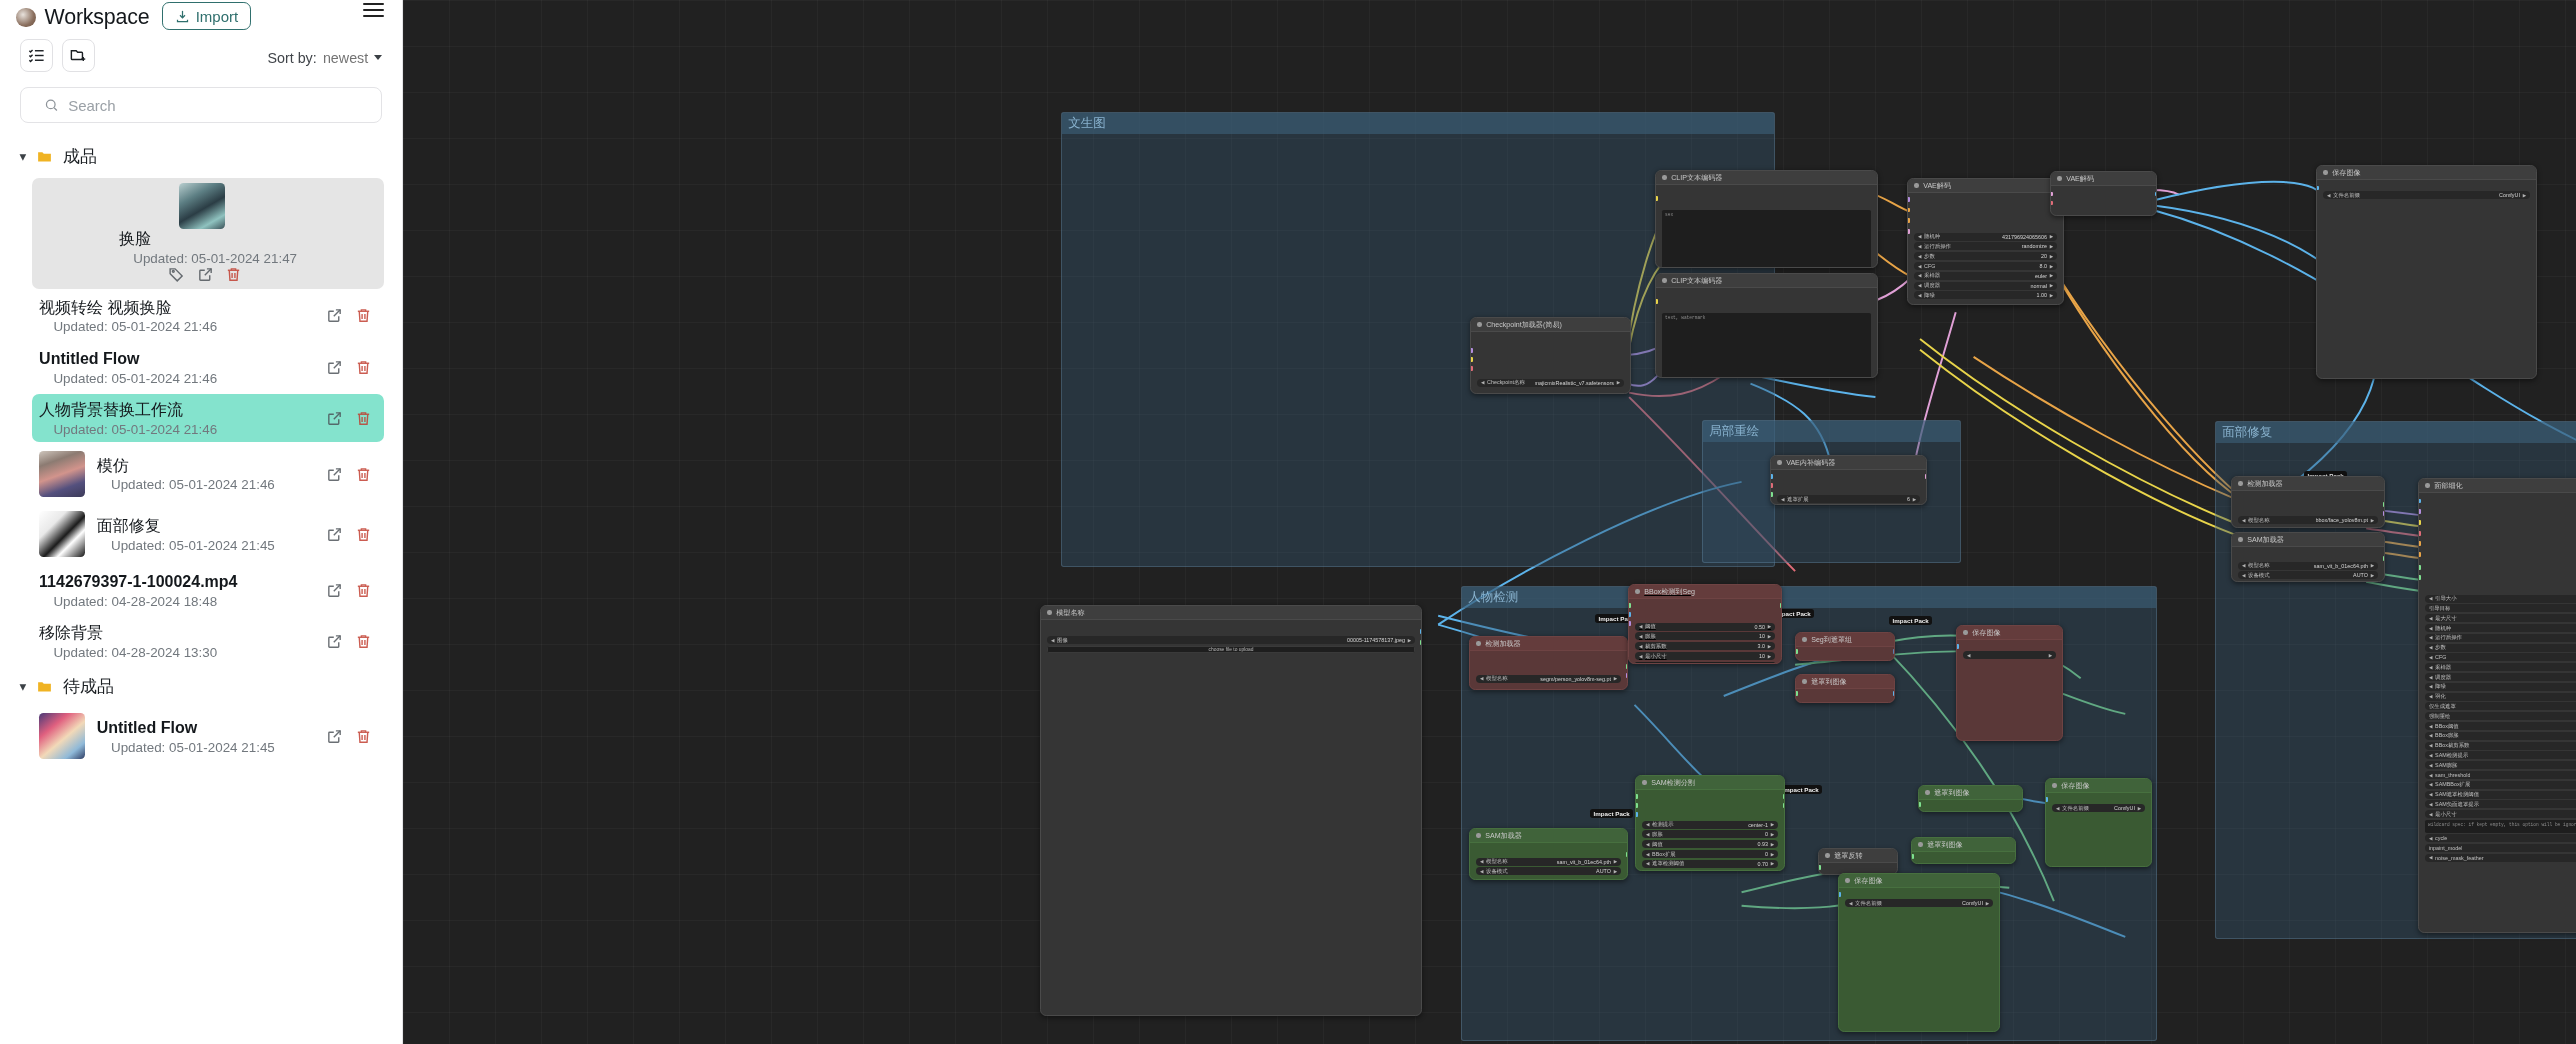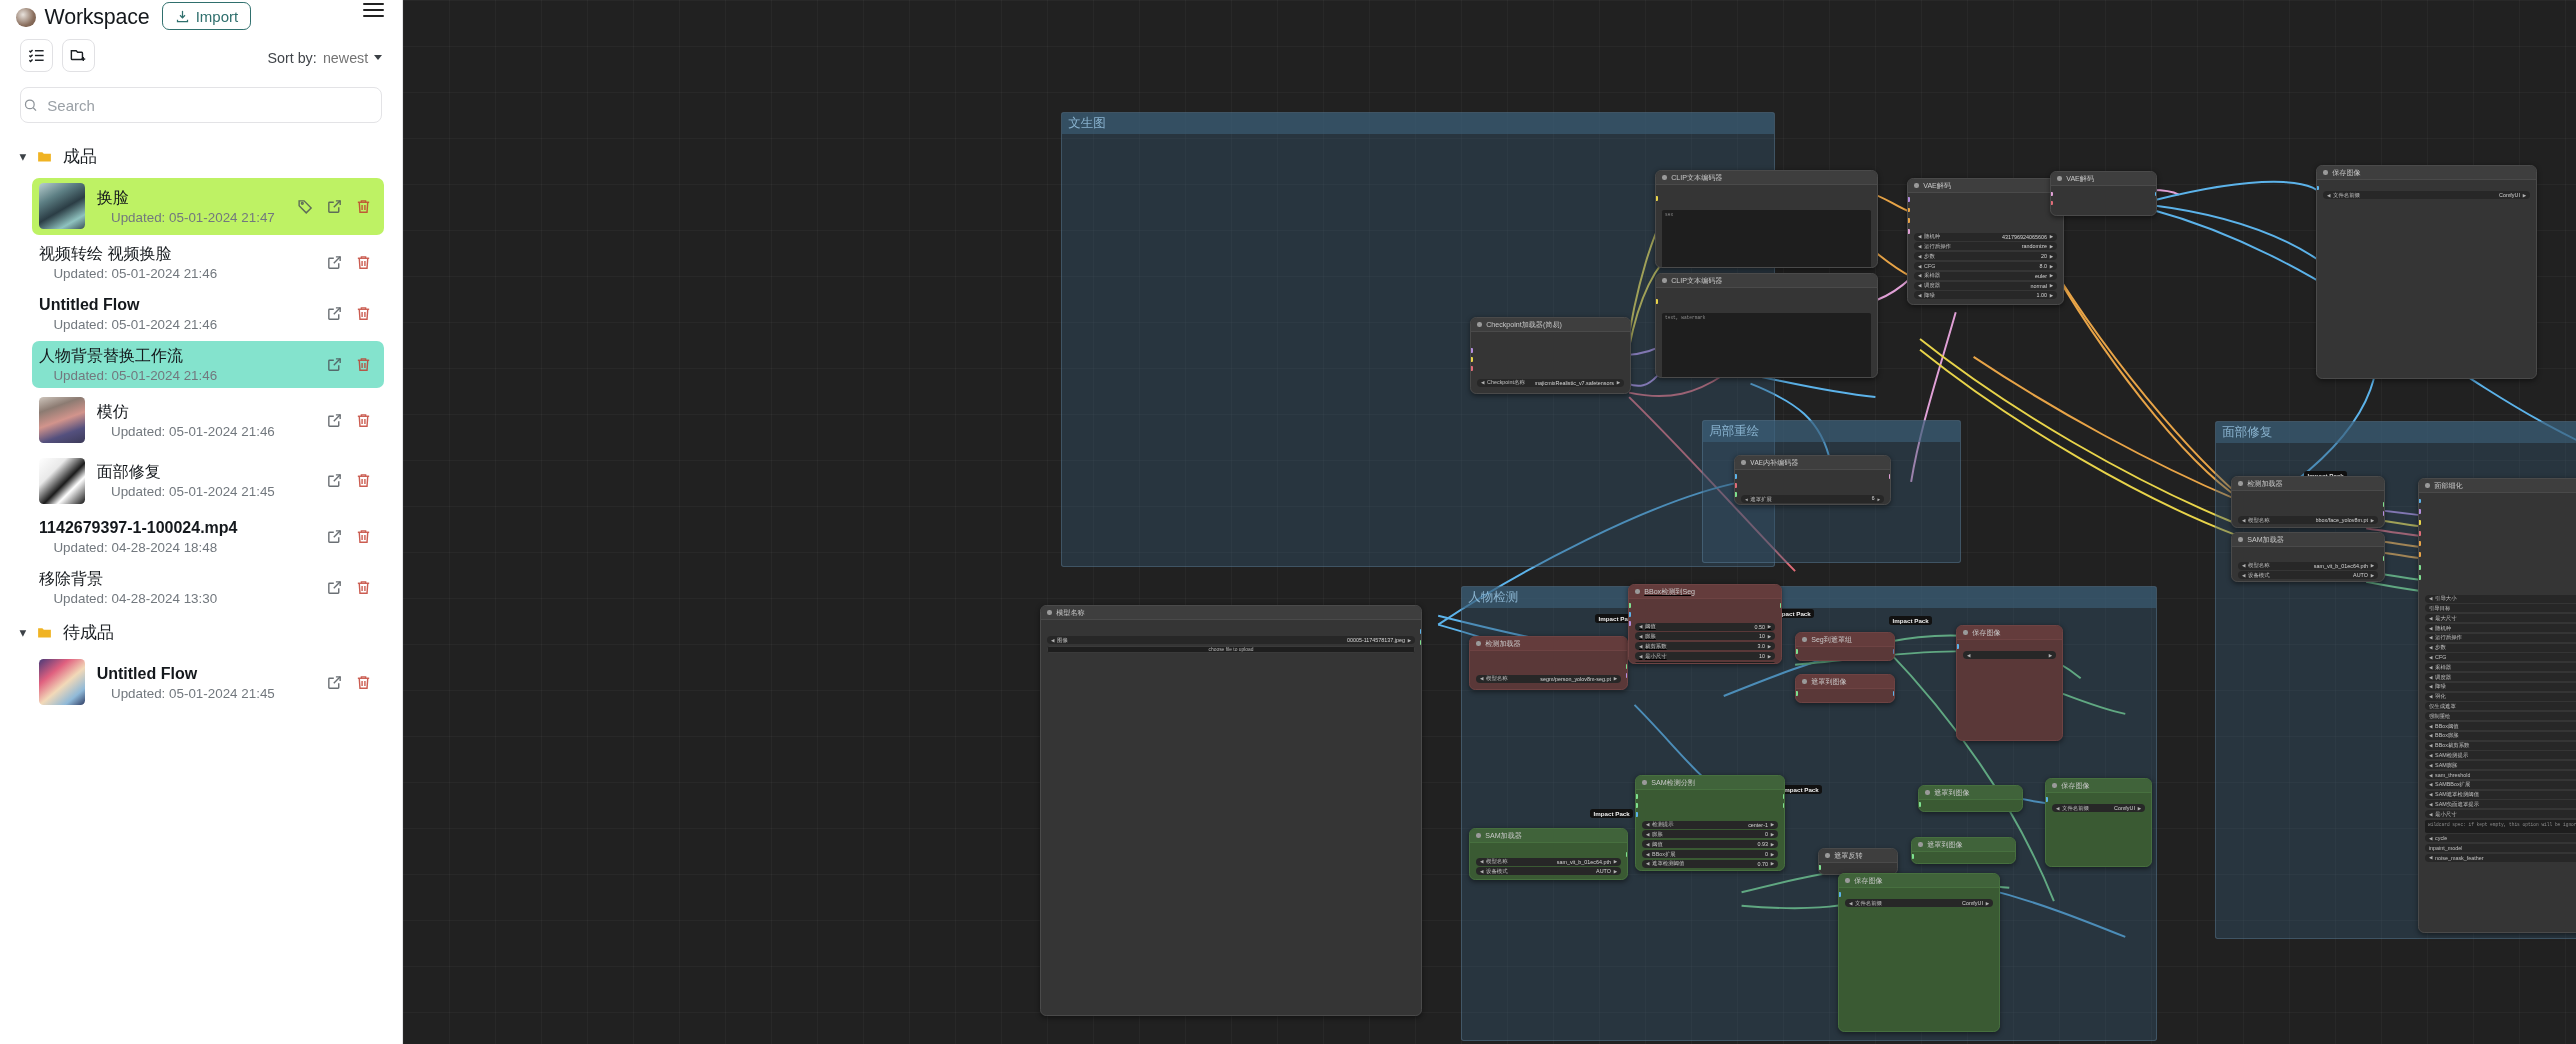--- a/index.html
+++ b/index.html
@@ -25,32 +25,32 @@
   .tool-btn { width:33px; height:33px; border:0.9px solid #e1e1e4; border-radius:8px;
     background:#fff; display:flex; align-items:center; justify-content:center; cursor:pointer; }
   .sortwrap { position:absolute; right:19.6px; top:19.6px; font-size:14.3px; color:#25292d;
     display:flex; align-items:center; gap:6.2px; cursor:pointer; }
   .sortwrap .lbl { color:#41454a; }
   .sortwrap .val { color:#737373; }
   .caret { width:0;height:0;border-left:4.5px solid transparent;border-right:4.5px solid transparent;
     border-top:5.4px solid #3a3f44; }
 
   #searchbar { margin:15px 19.6px 0 19.6px; height:36px; border:0.9px solid #e3e3e6;
-    border-radius:8px; display:flex; align-items:center; gap:9.8px; padding:0 2px; }
+    border-radius:8px; display:flex; align-items:center; gap:9.8px; padding:0 23px; }
   #searchbar input { border:0; outline:0; font-size:15px; color:#2b2f34;
     font-family:"Liberation Sans", sans-serif; width:100%; background:transparent; }
   #searchbar input::placeholder { color:#9aa0a6; }
 
   #tree { margin-top:16px; }
   .folder-row { display:flex; align-items:center; gap:9.8px; padding:6.2px 0 6.2px 19.6px; cursor:pointer; }
   .folder-row .chev { color:#3c4146; font-size:13.4px; line-height:1; }
   .folder-name { font-size:17px; color:#1d2125; }
   .fileitem { position:relative; margin:3.6px 18px 3.6px 32px; border-radius:7.1px;
     display:flex; align-items:center; min-height:32px; padding:5.4px 7.1px; cursor:pointer; }
-  .fileitem.sel-blue { background:#bef264; }
+  .fileitem.sel-blue { background:#e5e5e5;flex-direction:column; }
   .fileitem.sel-teal { background:#84e3cd; }
   .thumb { width:46px; height:46px; border-radius:4.5px; flex:0 0 46px; margin-right:11.6px;
     background-size:cover; }
   .fi-text { flex:1 1 auto; min-width:0; }
   .fi-title { font-size:16px; color:#14181c; line-height:1.25; white-space:nowrap;
     overflow:hidden; text-overflow:ellipsis; }
   .fi-title.bold { font-weight:600; }
   .fi-sub { font-size:13.4px; color:#72787e; margin-top:1.8px; padding-left:14.3px; white-space:nowrap; }
   .fi-actions { display:flex; align-items:center; gap:11.6px; padding-right:5.4px; }
   .act { width:17px; height:17px; opacity:.82; cursor:pointer; }
@@ -582,21 +582,21 @@
               <span>文件名前缀</span>
             </span>
             <span class="w-l">
               <span class="w-v">ComfyUI</span>
               <span class="arrow">▶</span>
             </span>
           </div>
         </div>
         <span class="port" style="left: -2.7px; top: 19.6px; background: rgb(92, 179, 234);"></span>
       </div>
-      <div class="node" style="left: 1331px; top: 455px; width: 157px; height: 50px; font-family: Liberation Mono, monospace;">
+      <div class="node" style="left: 1367px; top: 455px; width: 157px; height: 50px;">
         <div class="nhead">
           <span class="ndot"></span>
           <span class="ntitle">VAE内补编码器</span>
         </div>
         <div class="nbody">
           <div style="height:19.6px"></div>
           <div class="widget">
             <span class="w-l">
               <span class="arrow">◀</span>
               <span>遮罩扩展</span>

